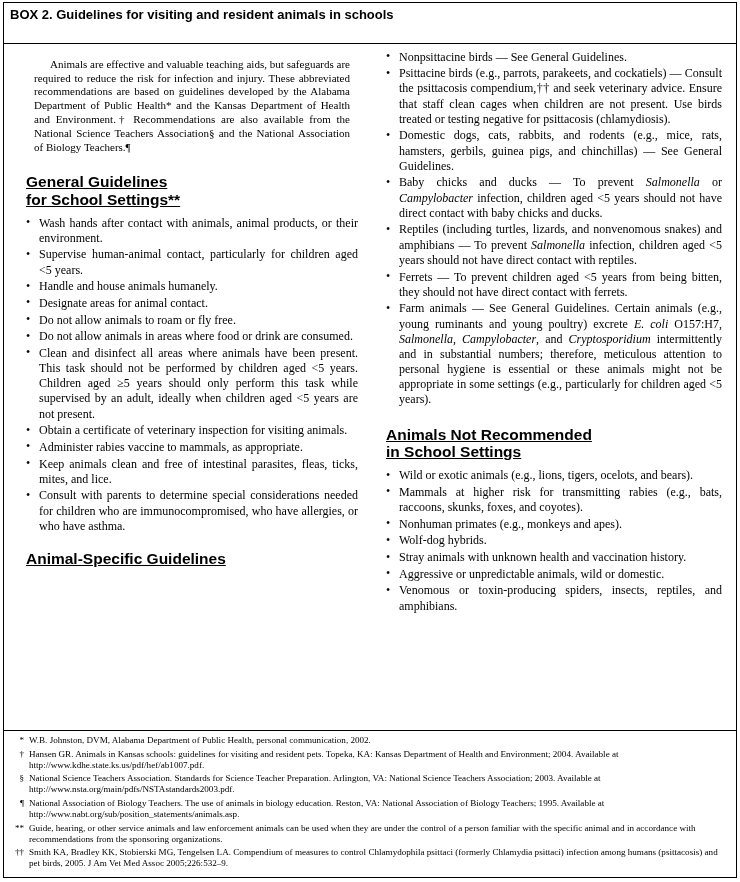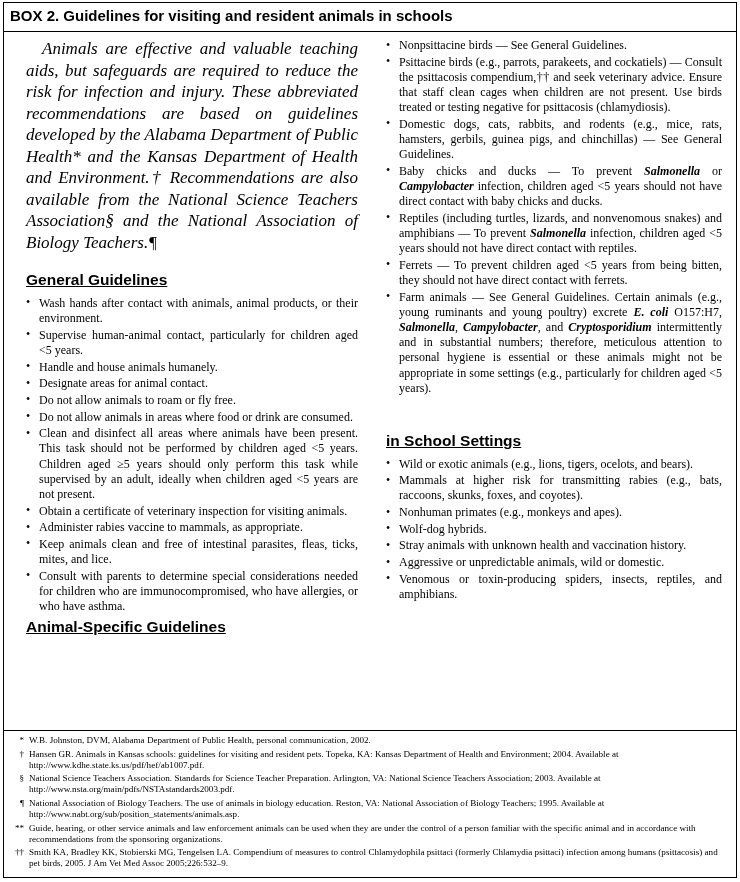--- a/index.html
+++ b/index.html
@@ -24,57 +24,56 @@
     border: 1px solid #000;
     margin: 2px 3px 0 3px;
     box-sizing: border-box;
     width: 734px;
     height: 876px;
     position: relative;
   }
   .box-title {
     font-family: "Liberation Sans", sans-serif;
     font-weight: bold;
-    font-size: 15px;
-    padding: 4px 6px 6px 6px;
+    font-size: 13px;
+    padding: 4px 6px 20px 6px;
     border-bottom: 1px solid #000;
     line-height: 1.2;
   }
   .columns {
     display: flex;
     padding: 6px 0 0 0;
     box-sizing: border-box;
   }
   .col {
     width: 50%;
     box-sizing: border-box;
     padding: 0 12px 0 22px;
   }
   .col.right {
     padding: 0 14px 0 16px;
   }
   p.intro {
-    margin: 0;
-    font-size: 17px;
+    margin: 8px;
+    font-size: 11px;
     line-height: 1.265;
     text-align: justify;
     text-indent: 16px;
     hyphens: auto;
-    font-style: italic;
   }
   h2.section {
     font-family: "Liberation Sans", sans-serif;
     font-weight: bold;
     font-size: 15.5px;
     line-height: 1.15;
     margin: 18px 0 7px 0;
     text-decoration: underline;
   }
   h2.section.tight {
-    margin-top: 4px;
+    margin-top: 16px;
   }
   ul.bullets {
     list-style: none;
     margin: 0;
     padding: 0;
   }
   ul.bullets li {
     position: relative;
     padding-left: 13px;
     font-size: 12px;
@@ -108,37 +107,38 @@
   .fn .marker {
     width: 17px;
     flex: 0 0 17px;
     text-align: right;
     padding-right: 5px;
     box-sizing: border-box;
   }
   .fn .txt {
     flex: 1;
   }
-  i { font-style: italic; font-weight: bold; }
+  i { font-style: italic; }
 </style>
 </head>
 <body>
 
 <div class="page">
   <div class="box-outer">
 
     <div class="box-title">BOX 2. Guidelines for visiting and resident animals in schools</div>
 
     <div class="columns">
 
       <div class="col left">
         <p class="intro">Animals are effective and valuable teaching aids, but safeguards are required to reduce the risk for infection and injury. These abbreviated recommendations are based on guidelines developed by the Alabama Department of Public Health* and the Kansas Department of Health and Environment.† Recommendations are also available from the National Science Teachers Association§ and the National Association of Biology Teachers.¶</p>
 
         <h2 class="section">
           <span>General Guidelines</span><br>
+          <span>for School Settings**</span>
         </h2>
 
         <ul class="bullets">
             <li>Wash hands after contact with animals, animal products, or their environment.</li>
             <li>Supervise human-animal contact, particularly for children aged &lt;5 years.</li>
             <li>Handle and house animals humanely.</li>
             <li>Designate areas for animal contact.</li>
             <li>Do not allow animals to roam or fly free.</li>
             <li>Do not allow animals in areas where food or drink are consumed.</li>
             <li>Clean and disinfect all areas where animals have been present. This task should not be performed by children aged &lt;5 years. Children aged ≥5 years should only perform this task while supervised by an adult, ideally when children aged &lt;5 years are not present.</li>
@@ -157,21 +157,21 @@
             <li>Nonpsittacine birds — See General Guidelines.</li>
             <li>Psittacine birds (e.g., parrots, parakeets, and cockatiels) — Consult the psittacosis compendium,†† and seek veterinary advice. Ensure that staff clean cages when children are not present. Use birds treated or testing negative for psittacosis (chlamydiosis).</li>
             <li>Domestic dogs, cats, rabbits, and rodents (e.g., mice, rats, hamsters, gerbils, guinea pigs, and chinchillas) — See General Guidelines.</li>
             <li>Baby chicks and ducks — To prevent <i>Salmonella</i> or <i>Campylobacter</i> infection, children aged &lt;5 years should not have direct contact with baby chicks and ducks.</li>
             <li>Reptiles (including turtles, lizards, and nonvenomous snakes) and amphibians — To prevent <i>Salmonella</i> infection, children aged &lt;5 years should not have direct contact with reptiles.</li>
             <li>Ferrets — To prevent children aged &lt;5 years from being bitten, they should not have direct contact with ferrets.</li>
             <li>Farm animals — See General Guidelines. Certain animals (e.g., young ruminants and young poultry) excrete <i>E. coli</i> O157:H7, <i>Salmonella</i>, <i>Campylobacter</i>, and <i>Cryptosporidium</i> intermittently and in substantial numbers; therefore, meticulous attention to personal hygiene is essential or these animals might not be appropriate in some settings (e.g., particularly for children aged &lt;5 years).</li>
           </ul>
 
         <h2 class="section">
-          <br>
+          <span>Animals Not Recommended</span><br>
           <span>in School Settings</span>
         </h2>
 
         <ul class="bullets">
             <li>Wild or exotic animals (e.g., lions, tigers, ocelots, and bears).</li>
             <li>Mammals at higher risk for transmitting rabies (e.g., bats, raccoons, skunks, foxes, and coyotes).</li>
             <li>Nonhuman primates (e.g., monkeys and apes).</li>
             <li>Wolf-dog hybrids.</li>
             <li>Stray animals with unknown health and vaccination history.</li>
             <li>Aggressive or unpredictable animals, wild or domestic.</li>

